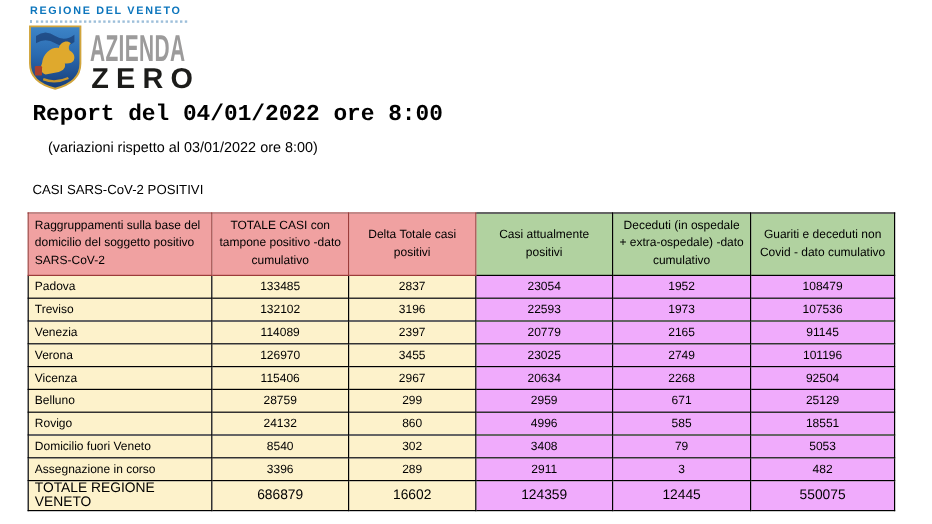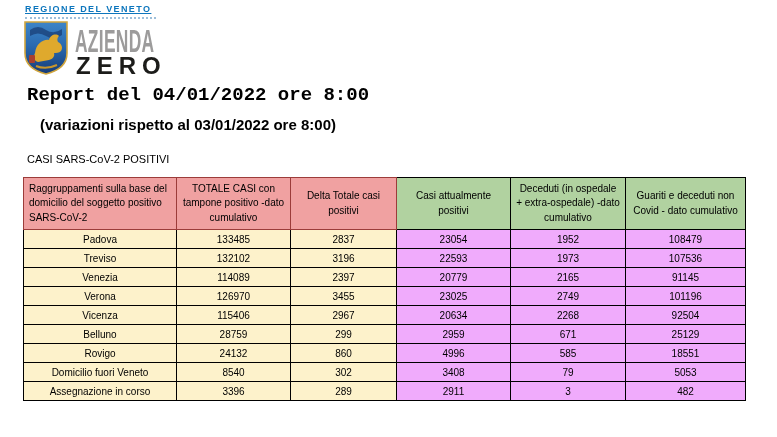--- a/index.html
+++ b/index.html
@@ -4,62 +4,61 @@
 <style>
   * { margin: 0; padding: 0; box-sizing: border-box; }
   html, body { width: 777px; height: 437px; background: #ffffff; overflow: hidden; }
   body { font-family: "Liberation Sans", sans-serif; color: #000; position: relative; }
 
   
   .logo { position: absolute; left: 25px; top: 4px; width: 150px; height: 76px; }
   .region-label {
     font-size: 9px; font-weight: bold; color: #0d76bd; letter-spacing: 1.4px;
     white-space: nowrap;
-    text-decoration: underline;
   }
   .dotted-rule {
     margin-top: 3px; width: 131px; height: 0;
     border-top: 2px dotted #9dbfda;
   }
   .shield { position: absolute; left: -2px; top: 16px; }
   .brand-azienda {
     position: absolute; left: 50px; top: 22px;
     font-size: 29px; font-weight: bold; color: #9c9b9b; line-height: 1;
     letter-spacing: 0.5px; transform: scale(0.60, 1.08); transform-origin: left top;
     white-space: nowrap;
   }
   .brand-zero {
     position: absolute; left: 51px; top: 50px;
     font-size: 24px; font-weight: bold; color: #1c1c1a; line-height: 1;
     letter-spacing: 6px; white-space: nowrap;
   }
 
   
   .report-title { position: absolute; left: 27px; top: 84px; font-size: 19px; font-weight: bold; font-family: Liberation Mono, monospace; }
-  .report-subtitle { position: absolute; left: 27px; top: 116px; font-size: 15px; font-weight: bold; padding-left: 13px; }
+  .report-subtitle { position: absolute; left: 27px; top: 116px; font-size: 12px; font-weight: normal; padding-left: 13px; }
   .section-title { position: absolute; left: 27px; top: 153px; font-size: 11px; font-weight: normal; }
 
   
   .tbl-wrap { position: absolute; left: 23px; top: 177px; }
   table { border-collapse: collapse; table-layout: fixed; width: 722px; }
   th, td { border: 1px solid #000; overflow: hidden; }
   th {
     font-size: 10px; font-weight: normal; text-align: center;
     vertical-align: middle; padding: 3px 5px; line-height: 1.45; height: 52px;
   }
   th.pink { background: #f0a1a1; border-color: #9c3c3a; }
   th.green { background: #b1d2a0; }
   th.first { text-align: left; }
   td {
     font-size: 10px; text-align: center; vertical-align: middle;
     height: 19px; padding: 0 5px;
   }
   td.yellow { background: #fdf2cb; }
   td.green { background: #f0abfc; }
-  td.rowlabel { text-align: center; }
+  td.rowlabel { text-align: left; }
   tr.total td { font-size: 11.5px; height: 21px; }
 </style>
 </head>
 <body>
 
 <div class="logo">
   <div class="region-label">REGIONE DEL VENETO</div>
   <div class="dotted-rule"></div>
   <svg class="shield" width="46" height="56" viewBox="0 0 46 56">
     <defs>
@@ -170,15 +169,23 @@
           <td class="green">5053</td>
         </tr>
         <tr>
           <td class="rowlabel yellow">Assegnazione in corso</td>
           <td class="yellow">3396</td>
           <td class="yellow">289</td>
           <td class="green">2911</td>
           <td class="green">3</td>
           <td class="green">482</td>
         </tr>
+        <tr class="total">
+          <td class="rowlabel yellow">TOTALE REGIONE VENETO</td>
+          <td class="yellow">686879</td>
+          <td class="yellow">16602</td>
+          <td class="green">124359</td>
+          <td class="green">12445</td>
+          <td class="green">550075</td>
+        </tr>
       </tbody>
   </table>
 </div>
 
 </body></html>

